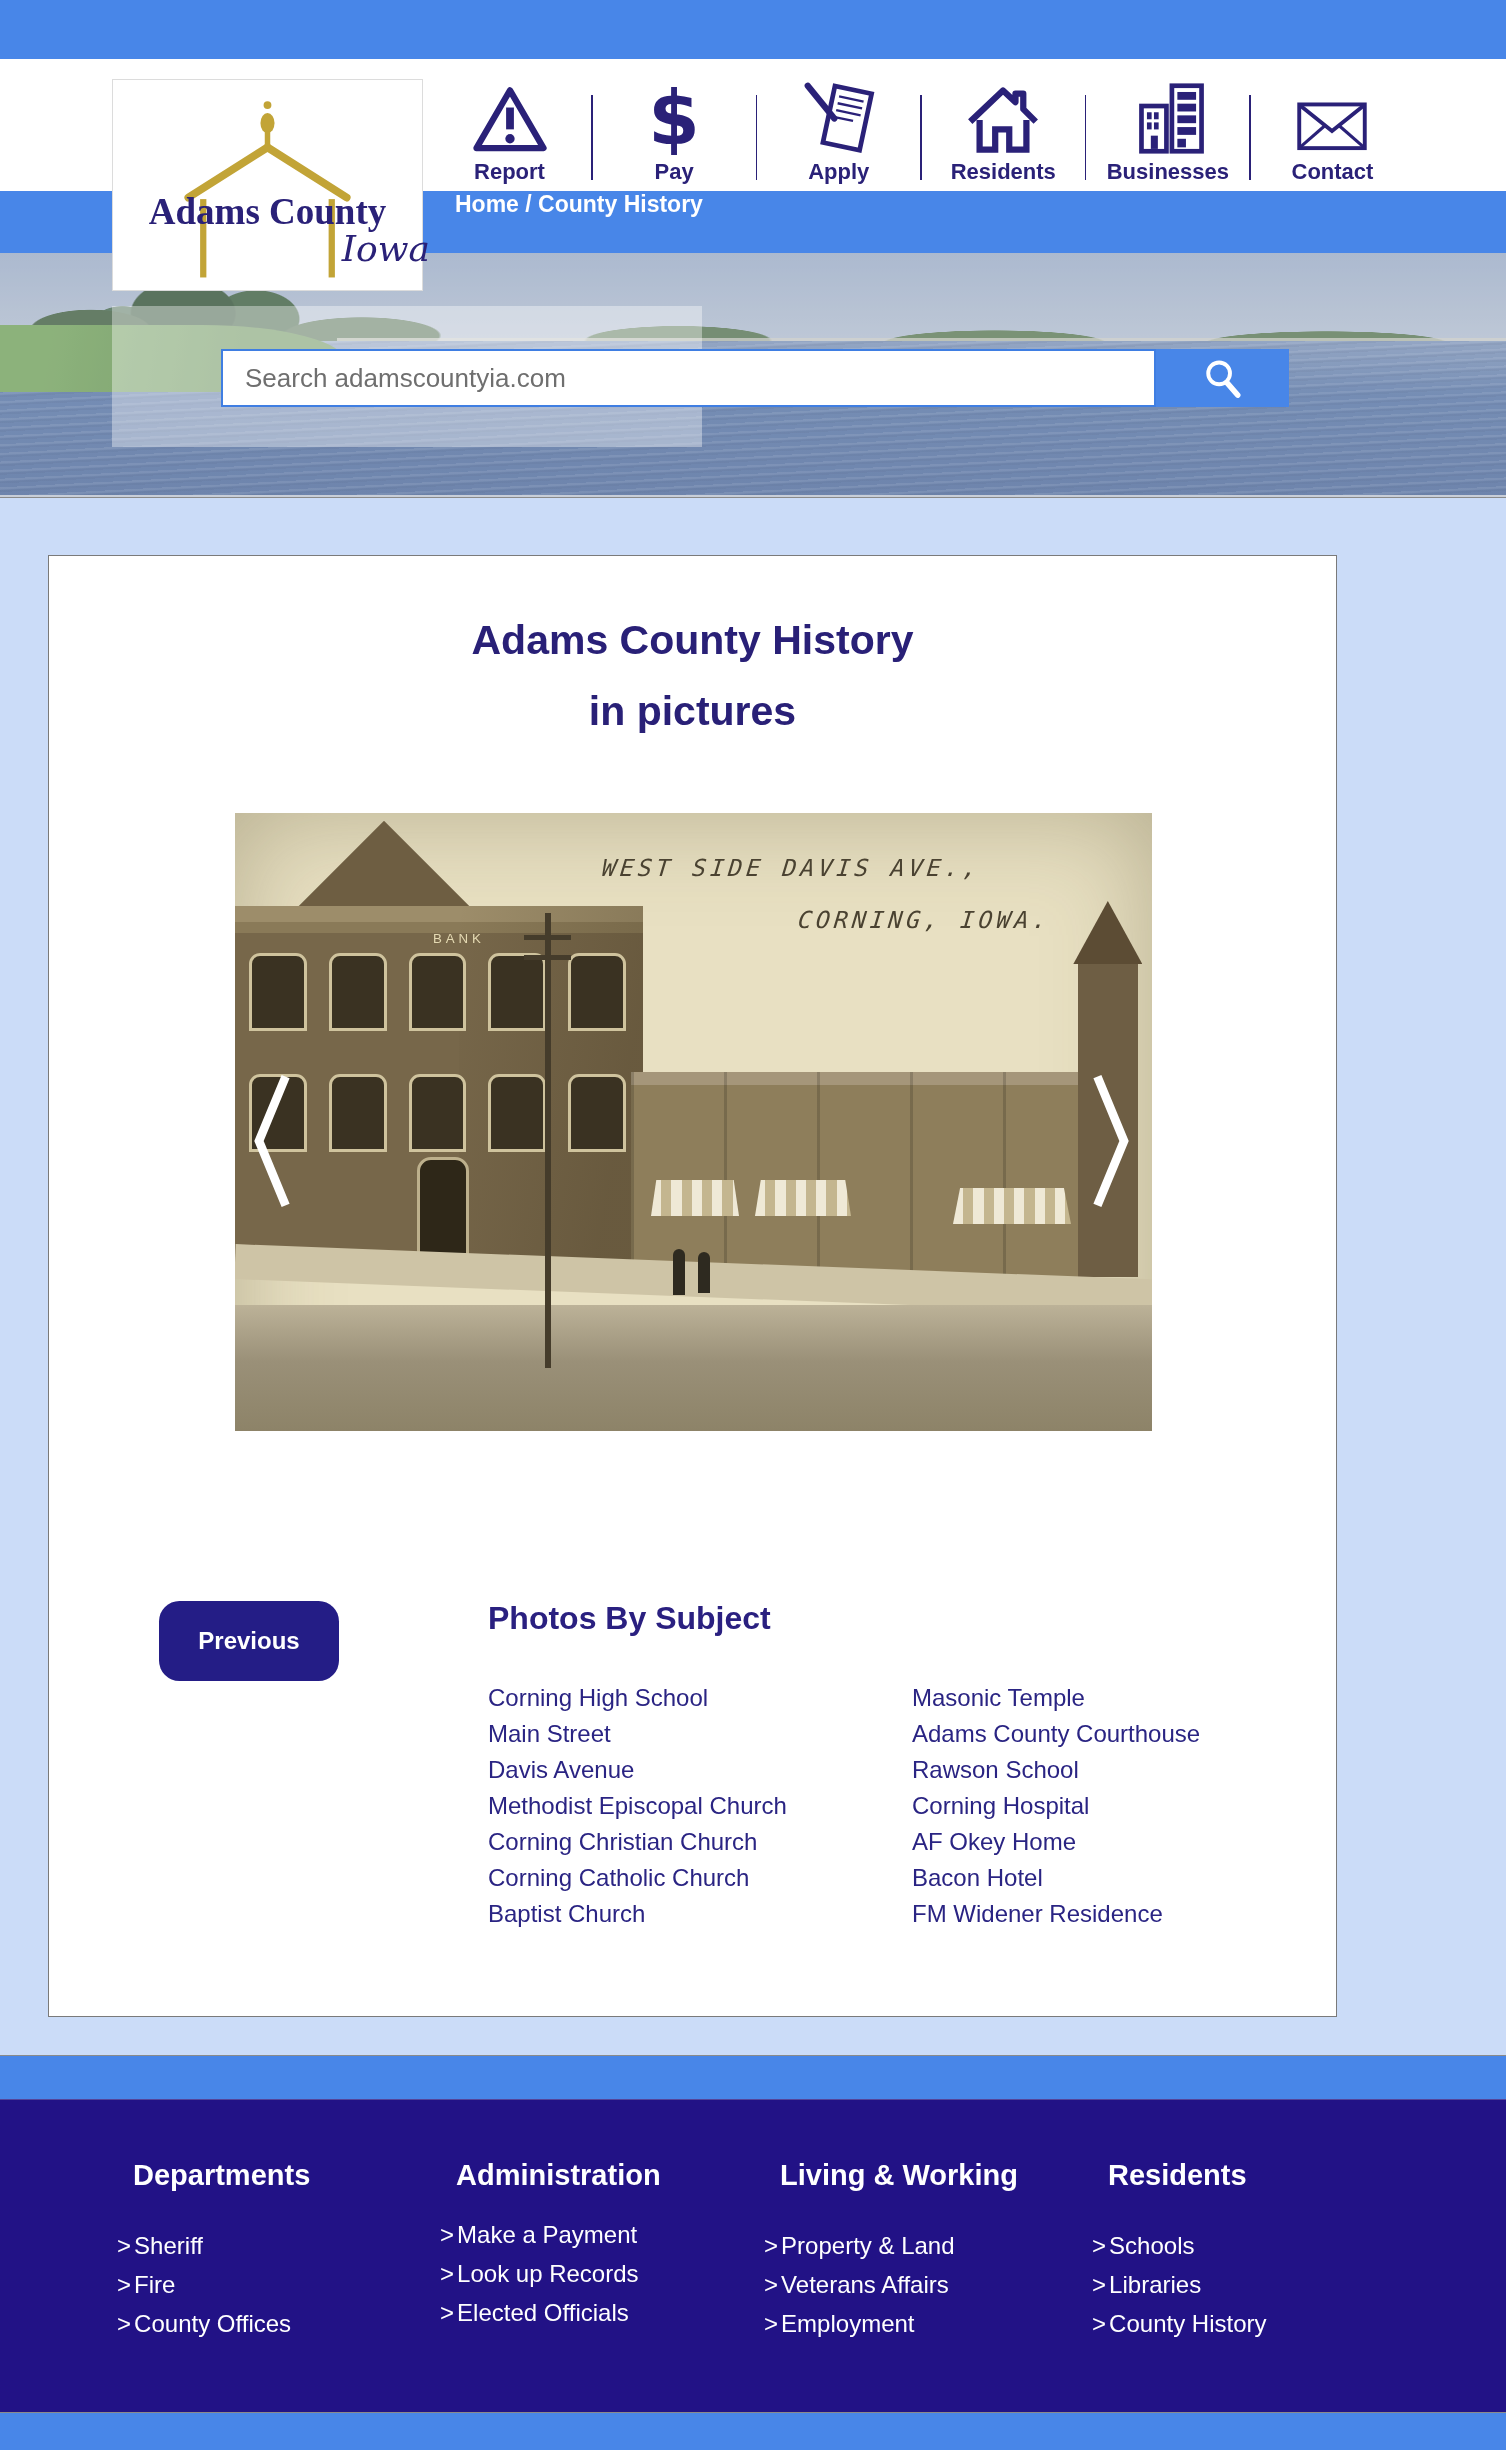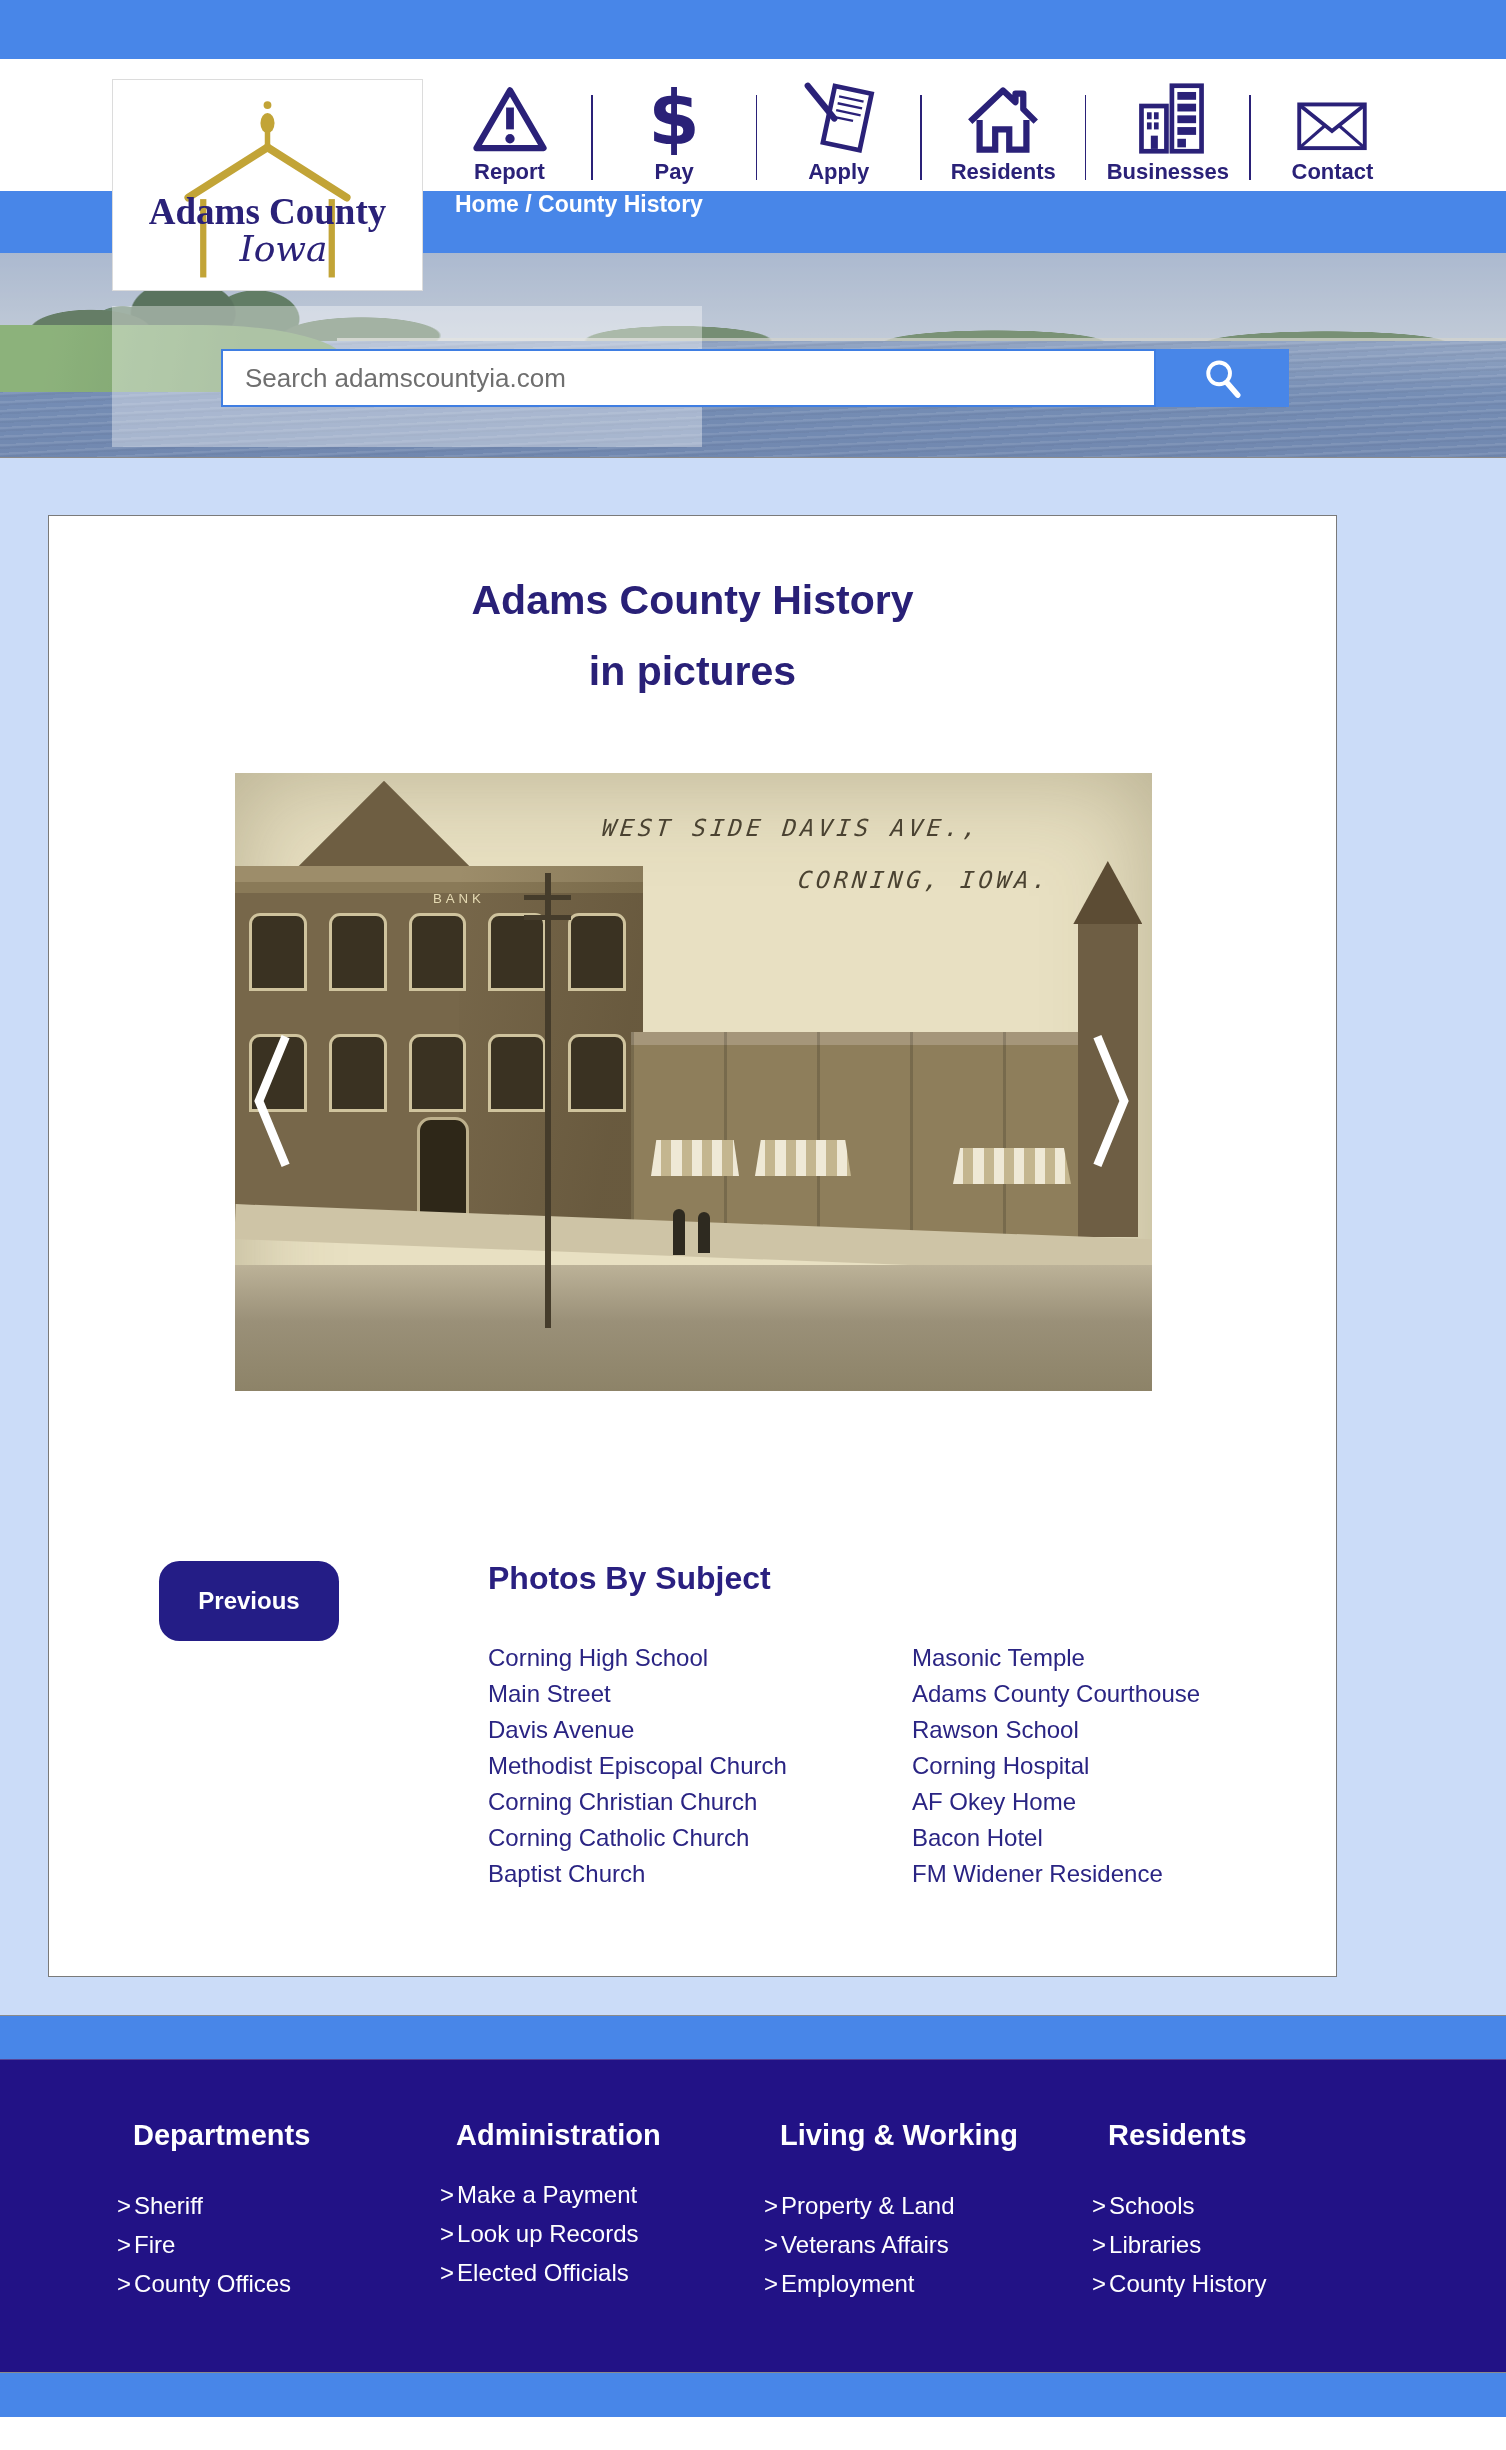--- a/index.html
+++ b/index.html
@@ -9,34 +9,34 @@
   .topbar{height:59px;background:#4886E8;}
   .navband{height:132px;background:#ffffff;position:relative;}
   .crumbbar{height:62px;background:#4886E8;display:flex;align-items:flex-start;}
   .crumbbar .crumb{margin-left:455px;color:#ffffff;font-weight:bold;font-size:23px;cursor:pointer;}
 
   
   .logo-card{position:absolute;left:112px;top:19.6px;width:309px;height:210px;background:#fff;
     border:0.8px solid #dcdcdc;z-index:20;cursor:pointer;}
   .logo-line1{position:absolute;left:0;top:110px;width:100%;text-align:center;
     font-family:"Liberation Serif",serif;font-weight:bold;font-size:37px;color:#2A2178;}
-  .logo-line2{position:absolute;left:16px;top:148px;width:100%;text-align:center;
+  .logo-line2{position:absolute;left:8px;top:148px;width:100%;text-align:right;
     font-family:"DejaVu Serif",serif;font-style:italic;font-size:36px;color:#2A2178;}
 
   
   .nav-row{position:absolute;left:428px;top:0;height:132px;display:flex;align-items:stretch;}
   .nav-item{width:163px;display:flex;flex-direction:column;align-items:center;justify-content:flex-end;
     padding-bottom:6.3px;cursor:pointer;}
   .nav-item .icn{height:75px;display:flex;align-items:flex-end;justify-content:center;margin-bottom:3.1px;}
   .nav-item .lbl{font-size:22px;font-weight:bold;color:#2A2178;}
   .nav-divider{width:1.6px;background:#2A2178;height:85px;align-self:flex-end;margin-bottom:11px;}
   .dollar{font-family:"DejaVu Sans",sans-serif;font-weight:bold;font-size:74px;line-height:75px;color:#2A2178;}
 
   
-  .hero{height:204px;position:relative;overflow:hidden;background:linear-gradient(#9FAEC4 0%,#BBC4CF 40%,#C7CBD0 55%);}
+  .hero{height:244px;position:relative;overflow:hidden;background:linear-gradient(#9FAEC4 0%,#BBC4CF 40%,#C7CBD0 55%);}
   .treeline{position:absolute;left:0;top:41px;width:100%;height:52px;
     background-image:
       radial-gradient(ellipse 102px 35px at 6% 70%,#3E5B33 58%,rgba(62,91,51,0) 60%),
       radial-gradient(ellipse 133px 31px at 24% 80%,#46633A 58%,rgba(70,99,58,0) 60%),
       radial-gradient(ellipse 157px 25px at 45% 90%,#557246 58%,rgba(85,114,70,0) 60%),
       radial-gradient(ellipse 188px 22px at 66% 95%,#5B7849 58%,rgba(91,120,73,0) 60%),
       radial-gradient(ellipse 204px 20.4px at 88% 95%,#587547 58%,rgba(88,117,71,0) 60%);}
   .big-tree{position:absolute;left:86px;top:0px;width:243px;height:110px;
     background-image:
       radial-gradient(ellipse 86px 55px at 40% 55%,#2F4D28 60%,rgba(47,77,40,0) 62%),

